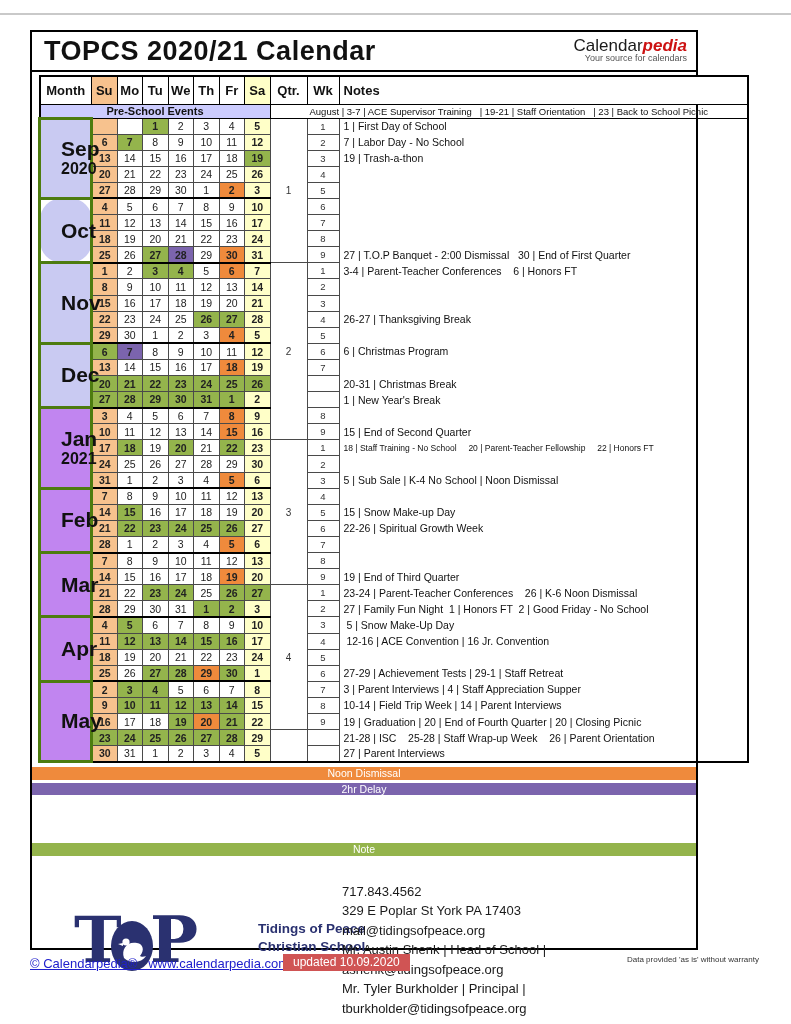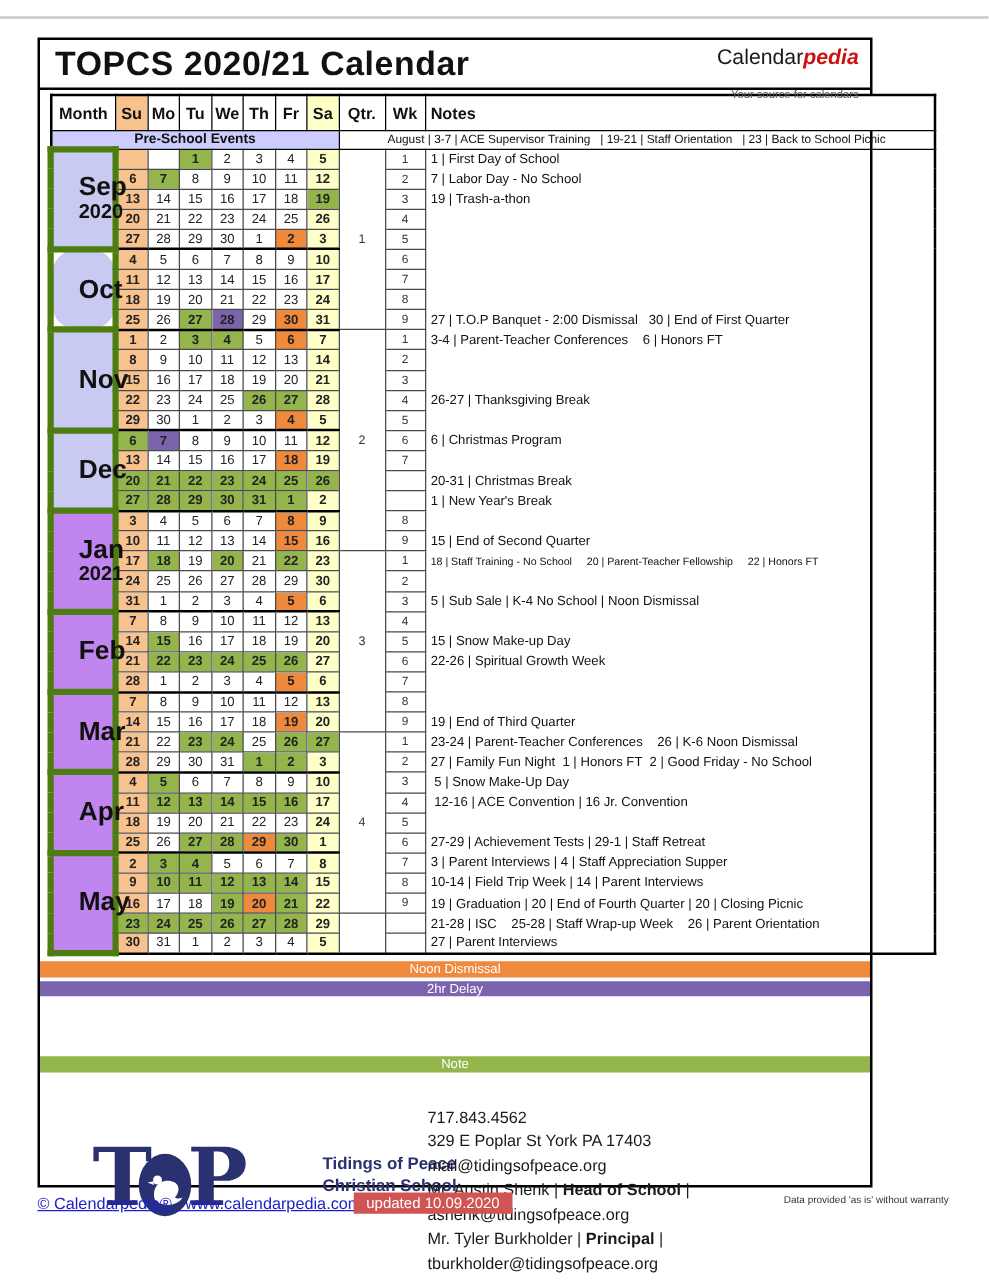--- a/index.html
+++ b/index.html
@@ -6,50 +6,50 @@
   html,body { width:791px; height:1024px; background:#fff; font-family:"Liberation Sans", sans-serif; color:#111; position:relative; }
   .top-rule { position:absolute; top:13px; left:0; width:791px; height:2px; background:#c9c9c9; }
 
   .frame { position:absolute; left:30px; top:30px; width:668px; height:920px; border:2px solid #000; background:#fff; }
 
   .title-band { height:40px; border-bottom:2px solid #000; position:relative; }
   .title-band h1 { position:absolute; left:12px; top:4px; font-size:27px; font-weight:bold; letter-spacing:0.5px; }
   .brand { position:absolute; right:9px; top:5px; text-align:right; line-height:1; }
   .brand .b1 { font-size:17px; color:#1a1a1a; }
   .brand .b2 { font-size:17px; color:var(--c-brandRed); font-weight:bold; font-style:italic; }
-  .brand .tagline { font-size:9px; color:#555; margin-top:16px; }
+  .brand .tagline { font-size:9px; color:#555; margin-top:0; }
 
   table.cal { border-collapse:collapse; table-layout:fixed; width:711px; margin:3px 0 0 6px; border:2px solid #000; }
   .cal th { border:1px solid #000; font-size:13px; font-weight:bold; height:28px; background:#fff; text-align:center; }
   .cal th.su { background:var(--c-su); }
   .cal th.sa { background:var(--c-sa); }
   .cal th.notes-h { text-align:left; padding-left:4px; }
   .ps-label { background:var(--c-preschool); border:1px solid #000; font-size:11px; font-weight:bold; text-align:center; height:14px; }
   .ps-notes { border:1px solid #000; font-size:9.5px; text-align:center; white-space:pre; overflow:hidden;margin-top:41px; }
   tbody tr { height:16.1px; }
-  .month-cell { border:5px solid #4d7c0f; text-align:center; vertical-align:middle;padding-left:20px; }
+  .month-cell { border:3px solid #4d7c0f; text-align:center; vertical-align:middle;padding-left:20px; }
   .m-name { font-size:21px; font-weight:bold; line-height:1.05; }
   .m-year { font-size:16px; font-weight:bold; line-height:1.1; }
   td.day { border:1px solid #4a4a4a; text-align:center; font-size:10.5px; color:#222; background:#fff; overflow:hidden; }
   td.day.ev { font-weight:bold; }
   tr.month-end td.day, tr.month-end .month-cell { border-bottom:2px solid #000; }
   td.qtr { border:1px solid #4a4a4a; text-align:center; vertical-align:middle; font-size:10px; color:#333; }
   td.wk { border:1px solid #4a4a4a; text-align:center; font-size:9.5px; color:#333; }
   tr.month-end td.wk { border-bottom:1px solid #4a4a4a; }
   td.note { border:0 none; font-size:10.5px; padding-left:4px; white-space:pre; overflow:hidden;margin-left:39px; }
   td.note.small { font-size:8.5px; }
 
   .legend { margin:4px 0 0 0; }
   .legend-bar { height:12.5px; margin-bottom:3px; color:#fff; font-size:10.5px; text-align:center; line-height:12.5px; }
 
   .contact { margin-top:24px; position:relative; height:130px; }
   .school-logo { position:absolute; left:42px; top:22px; display:flex; align-items:center; }
   .school-name { margin-left:14px; color:var(--c-logoNavy); font-weight:bold; font-size:13.5px; line-height:1.35; }
   .contact-lines { position:absolute; left:310px; top:2px; font-size:13px; line-height:19.5px; color:#1a1a1a; }
-  .contact-line b { font-weight:bold; }
+  .contact-line b { font-weight:normal; }
 
   .footer-row { position:absolute; left:30px; top:954px; width:729px; height:20px; }
   .footer-row a { color:var(--c-linkBlue); font-size:13px; text-decoration:underline; white-space:pre; }
   .updated-badge { position:absolute; left:253px; top:0; background:var(--c-badgeRed); color:#fff; font-size:12px; padding:1px 10px 2px 10px; }
   .disclaimer { position:absolute; right:0; top:1px; font-size:8px; color:#333; }
 </style>
 </head>
 <body>
 
 <div class="top-rule"></div>

